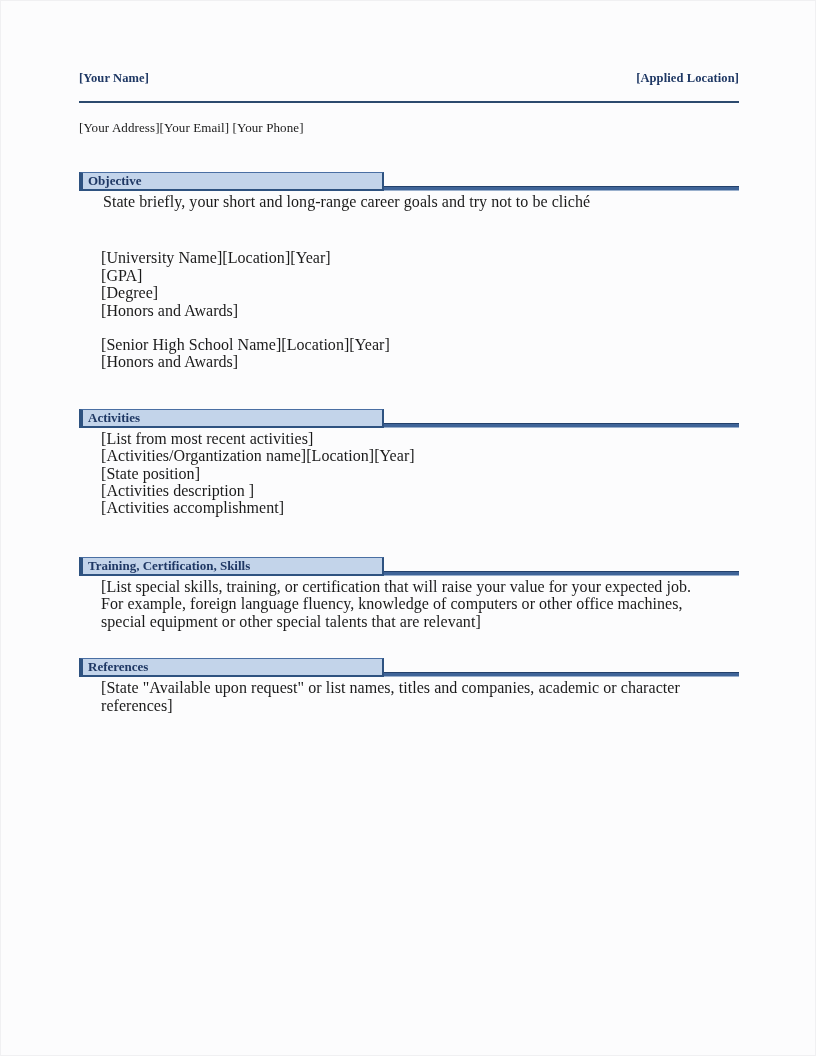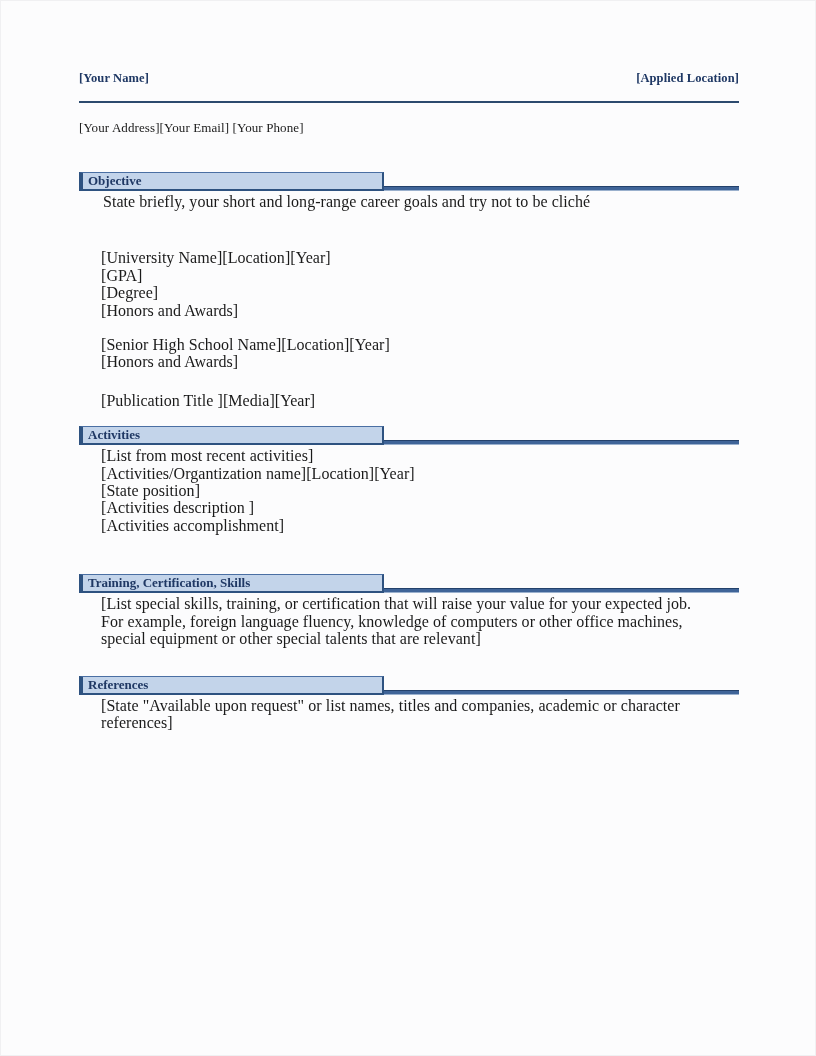--- a/index.html
+++ b/index.html
@@ -162,21 +162,20 @@
         <p>[Degree]</p>
         <p>[Honors and Awards]</p>
         <p class="gap"></p>
         <p>[Senior High School Name][Location][Year]</p>
         <p>[Honors and Awards]</p>
       </div>
     </div>
 
     <div class="section sec-publication">
       <div class="section-body">
-        <p>[Publication Title ][Media][Year]</p>
       </div>
     </div>
 
     <div class="section sec-activities">
       <div class="section-head">
         <div class="section-rule"></div>
         <div class="section-label">
           <span class="section-label-text">Activities</span>
         </div>
       </div>

